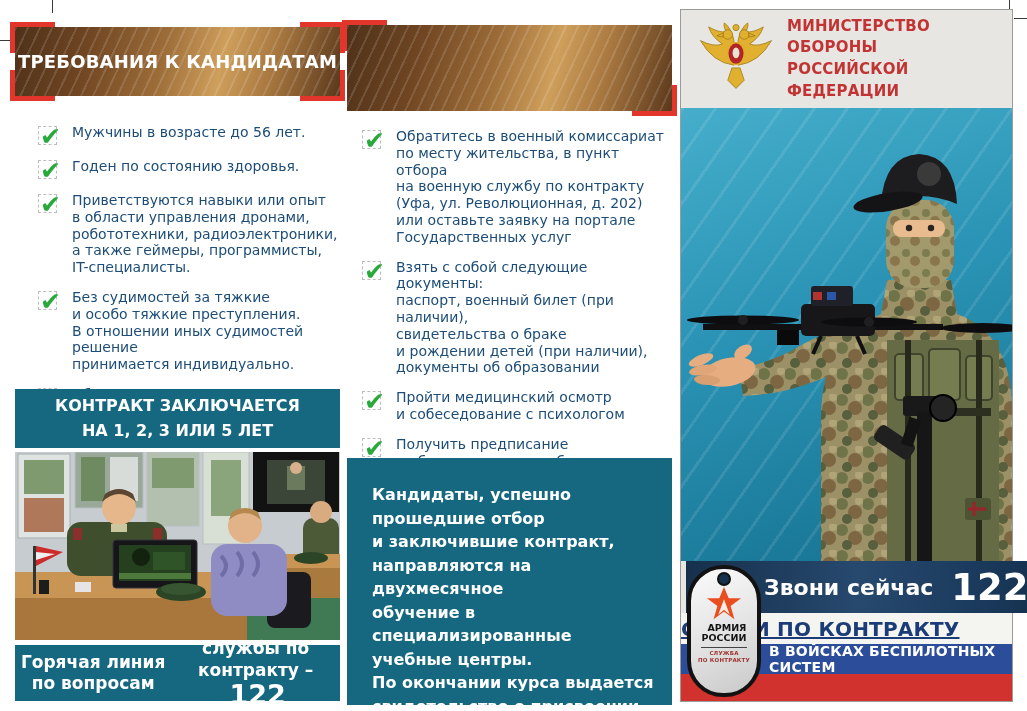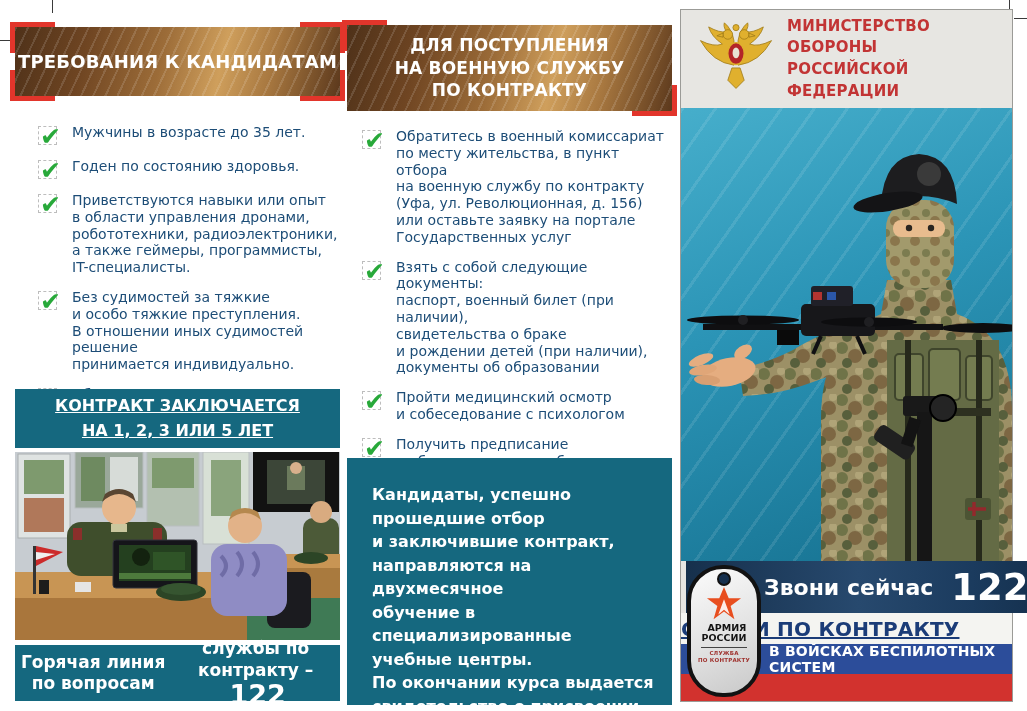--- a/index.html
+++ b/index.html
@@ -42,21 +42,21 @@
   #list-mid .item{padding-left:15px;}
   .check{flex:0 0 auto;position:relative;width:17px;height:17px;margin-top:2px;
     border:1px dashed #bdbdbd;background:#fff;color:#28a93a;font-size:25px;font-weight:bold;
     line-height:20px;text-indent:1px;overflow:visible;}
   .item-text{font-size:14px;line-height:1.2;color:#1d4d77;font-weight:500;}
 
   
   .teal{background:#15687f;color:#fff;font-weight:bold;}
   #contract-box{position:absolute;top:389px;left:0;width:325px;height:59px;
     display:flex;align-items:center;justify-content:center;text-align:center;
-    font-size:16px;line-height:1.55;text-decoration:underline;}
+    font-size:16px;line-height:1.55;}
   #hotline-box{position:absolute;top:645px;left:0;width:325px;height:56px;
     display:flex;flex-direction:row;align-items:center;justify-content:center;
     font-size:17px;line-height:1.25;text-align:center;}
   #hotline-box .num{font-size:27px;line-height:1;vertical-align:-3px;display:inline-block;margin-left:4px;}
   #info-box{position:absolute;top:458px;left:0;width:325px;height:247px;box-sizing:border-box;
     padding:25px 10px 0 25px;font-size:16px;line-height:1.47;}
 
   
   #office-photo{position:absolute;top:452px;left:0;width:325px;height:188px;overflow:hidden;background:#c7ccd1;}
 
@@ -114,21 +114,21 @@
       <span class="bracket br-tl"></span>
       <span class="bracket br-tr"></span>
       <span class="bracket br-bl"></span>
       <span class="bracket br-br"></span>
       <span>ТРЕБОВАНИЯ К КАНДИДАТАМ</span>
     </div>
 
     <div class="checklist" id="list-left">
       <div class="item">
         <span class="check">✔</span>
-        <span class="item-text pre">Мужчины в возрасте до 35 лет.</span>
+        <span class="item-text pre">Мужчины в возрасте до 56 лет.</span>
       </div>
       <div class="item">
         <span class="check">✔</span>
         <span class="item-text pre">Годен по состоянию здоровья.</span>
       </div>
       <div class="item">
         <span class="check">✔</span>
         <span class="item-text pre">Приветствуются навыки или опыт
 в области управления дронами,
 робототехники, радиоэлектроники,
@@ -221,32 +221,29 @@
         <span class="num">122</span>
       </div>
     </div>
   </div>
 
   <div class="col" id="col-mid">
 
     <div class="bronze pre" id="hdr-mid">
       <span class="bracket br-tl"></span>
       <span class="bracket br-br"></span>
-      <span class="pre">ДЛЯ ПОСТУПЛЕНИЯ
-НА ВОЕННУЮ СЛУЖБУ
-ПО КОНТРАКТУ</span>
     </div>
 
     <div class="checklist" id="list-mid">
       <div class="item">
         <span class="check">✔</span>
         <span class="item-text pre">Обратитесь в военный комиссариат
 по месту жительства, в пункт отбора
 на военную службу по контракту
-(Уфа, ул. Революционная, д. 156)
+(Уфа, ул. Революционная, д. 202)
 или оставьте заявку на портале
 Государственных услуг</span>
       </div>
       <div class="item">
         <span class="check">✔</span>
         <span class="item-text pre">Взять с собой следующие документы:
 паспорт, военный билет (при наличии),
 свидетельства о браке
 и рождении детей (при наличии),
 документы об образовании</span>

